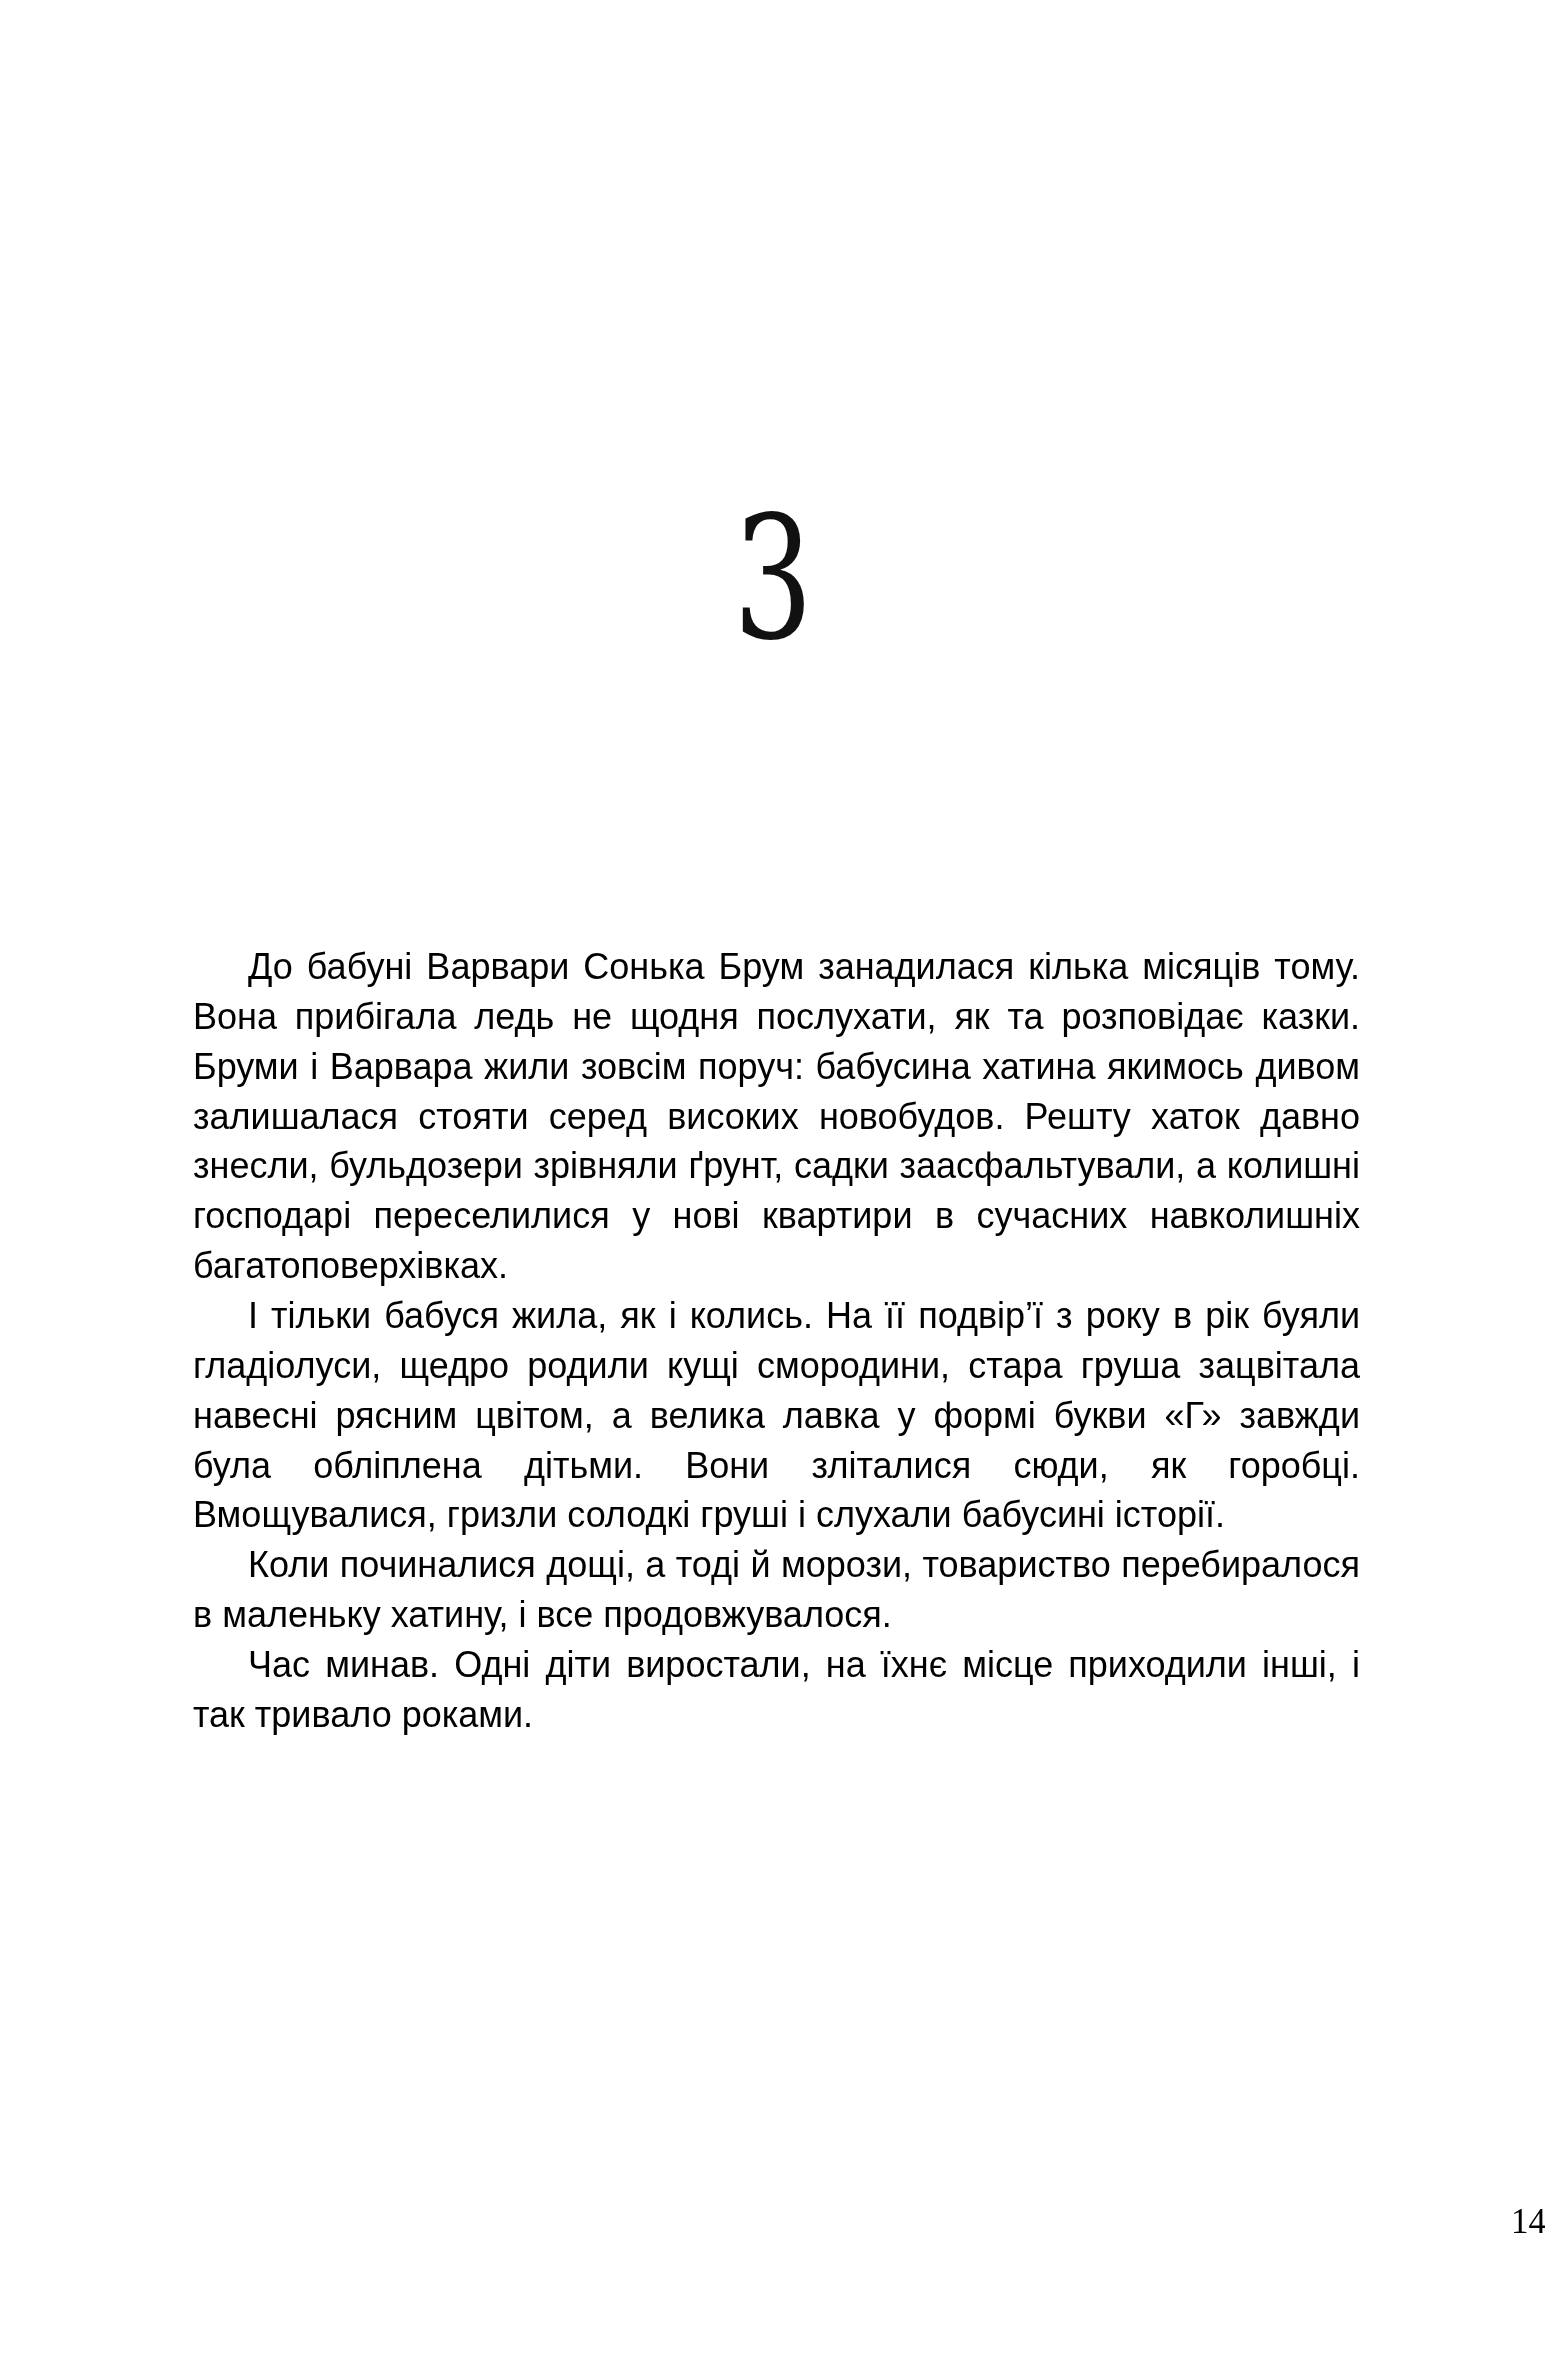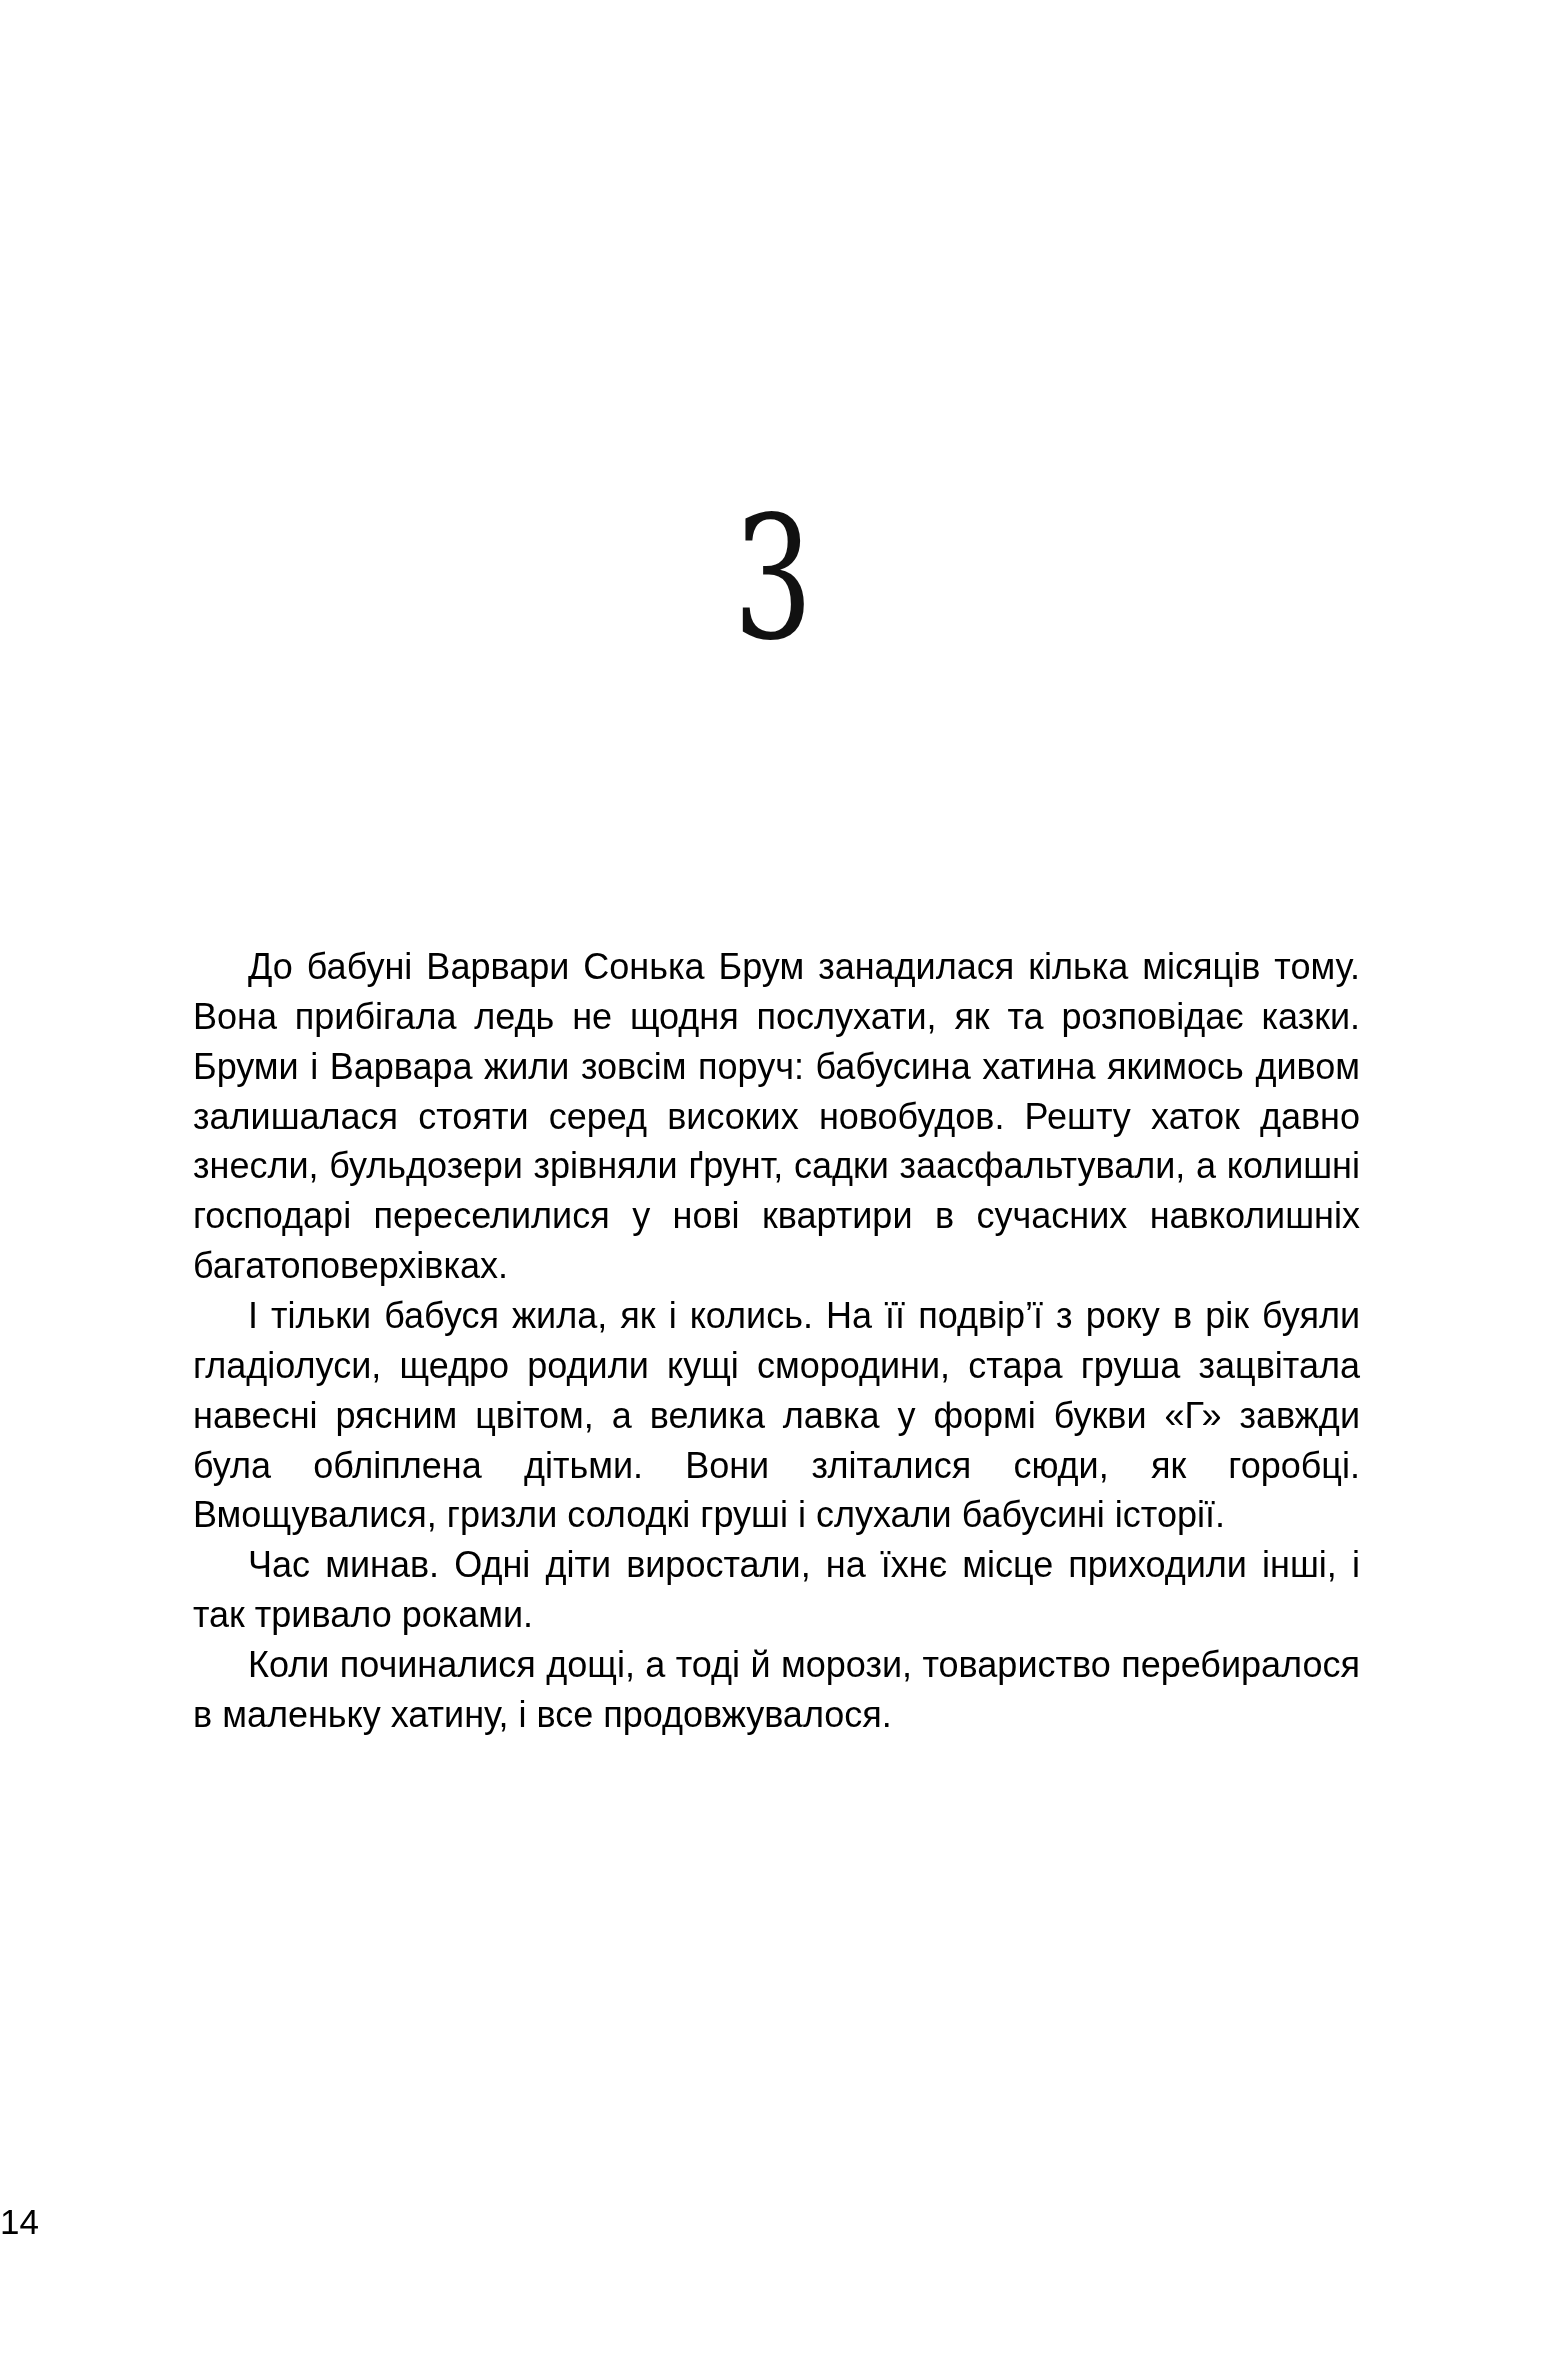--- a/index.html
+++ b/index.html
@@ -49,38 +49,38 @@
   }
   .body-text p {
     margin: 0;
     text-indent: 55px;
   }
   .folio {
     position: absolute;
     bottom: 135px;
     left: 0;
     right: 0;
-    text-align: left;
+    text-align: right;
     font-size: 35px;
-    font-family: Liberation Sans, sans-serif;
+    font-family: Liberation Serif, serif;
     color: #000000;
   }
 </style>
 </head>
 <body>
 
 <div class="page">
 
   <div class="chapter-number">
     <span class="glyph">3</span>
   </div>
 
   <div class="body-text">
     <p>До бабуні Варвари Сонька Брум занадилася кілька місяців тому. Вона прибігала ледь не щодня послухати, як та розповідає казки. Бруми і Варвара жили зовсім поруч: бабусина хатина якимось дивом залишалася стояти серед високих новобудов. Решту хаток давно знесли, бульдозери зрівняли ґрунт, садки заасфальтували, а колишні господарі переселилися у нові квартири в сучасних навколишніх багатоповерхівках.</p>
     <p>І тільки бабуся жила, як і колись. На її подвір’ї з року в рік буяли гладіолуси, щедро родили кущі смородини, стара груша зацвітала навесні рясним цвітом, а велика лавка у формі букви «Г» завжди була обліплена дітьми. Вони зліталися сюди, як горобці. Вмощувалися, гризли солодкі груші і слухали бабусині історії.</p>
+    <p>Коли починалися дощі, а тоді й морози, товариство перебиралося в маленьку хатину, і все продовжувалося.</p>
     <p>Час минав. Одні діти виростали, на їхнє місце приходили інші, і так тривало роками.</p>
-    <p>Коли починалися дощі, а тоді й морози, товариство перебиралося в маленьку хатину, і все продовжувалося.</p>
   </div>
 
   <div class="folio">14</div>
 
 </div>
 
 
 </body></html>

